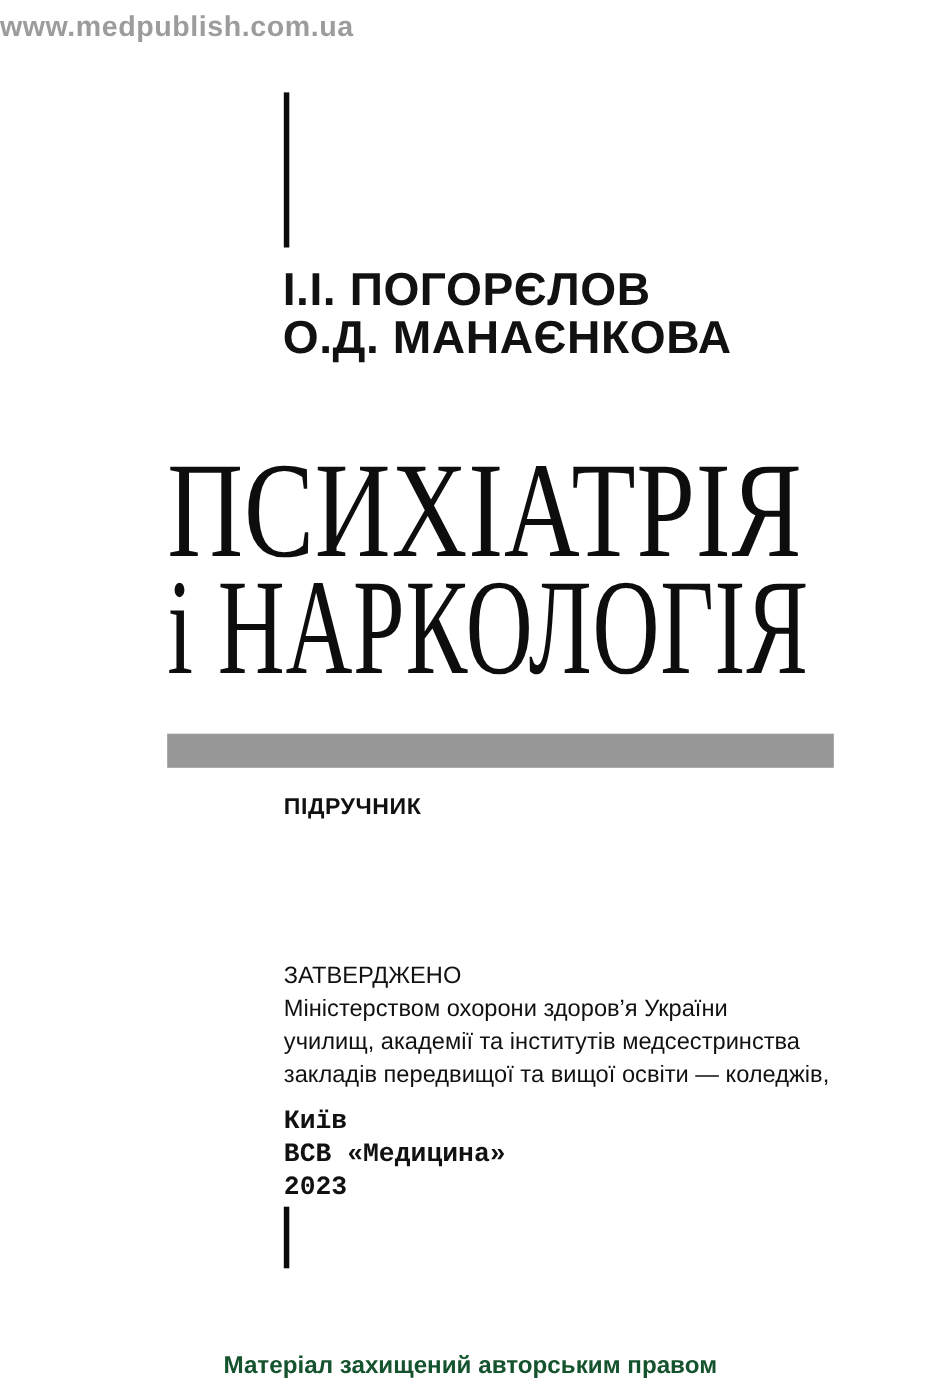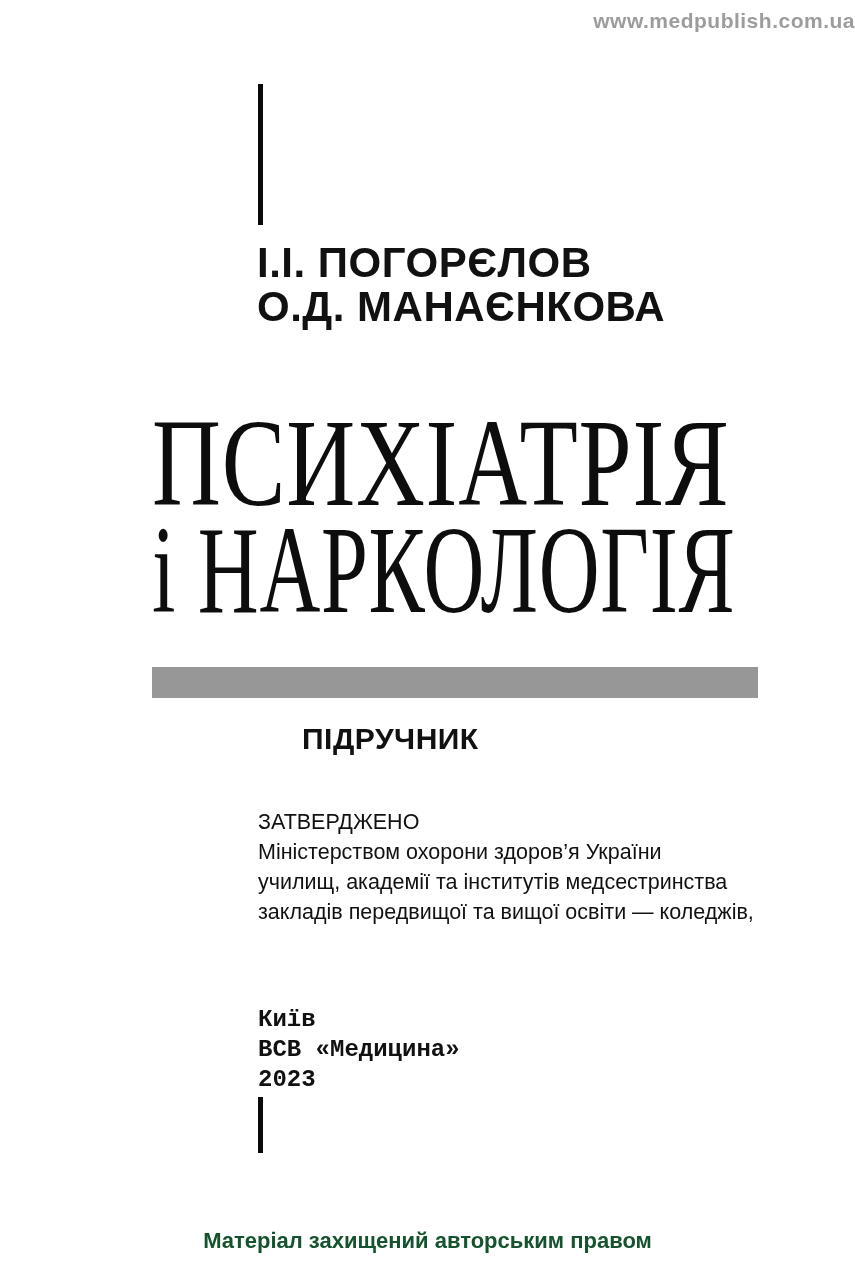--- a/index.html
+++ b/index.html
@@ -8,22 +8,22 @@
     width: 855px;
     height: 1268px;
     background: #ffffff;
     overflow: hidden;
     font-family: "Liberation Sans", sans-serif;
     color: #111111;
   }
   .header-url {
     position: absolute;
     top: 9px; left: 0; width: 100%;
-    text-align: right;
-    font-size: 21px;
+    text-align: left;
+    font-size: 26px;
     font-weight: bold;
     letter-spacing: 0.5px;
     color: #9c9c9c;
   }
   .vrule {
     position: absolute;
     left: 258px;
     width: 5px;
     background: #0a0a0a;
   }
@@ -53,36 +53,35 @@
   .title-line-2 { top: 509px; transform: scaleX(0.68); letter-spacing: 1px; }
   .gray-bar {
     position: absolute;
     left: 152px; top: 667px;
     width: 606px; height: 31px;
     background: #979797;
   }
   .book-type {
     position: absolute;
     left: 258px; top: 722px;
-    font-size: 30px;
+    font-size: 21px;
     font-weight: bold;
     letter-spacing: 0.5px;
-    margin-left: 44px;
   }
   .edition {
     position: absolute;
     left: 258px; top: 781px;
     font-size: 24px;
     font-weight: bold;
     font-style: italic;
     white-space: nowrap;
   }
   .approval {
     position: absolute;
-    left: 258px; top: 807px;
+    left: 258px; top: 872px;
     font-size: 21.5px;
     line-height: 30px;
     white-space: nowrap;
   }
   .imprint {
     position: absolute;
     left: 258px; top: 1005px;
     font-size: 24px;
     font-weight: bold;
     line-height: 30px;

